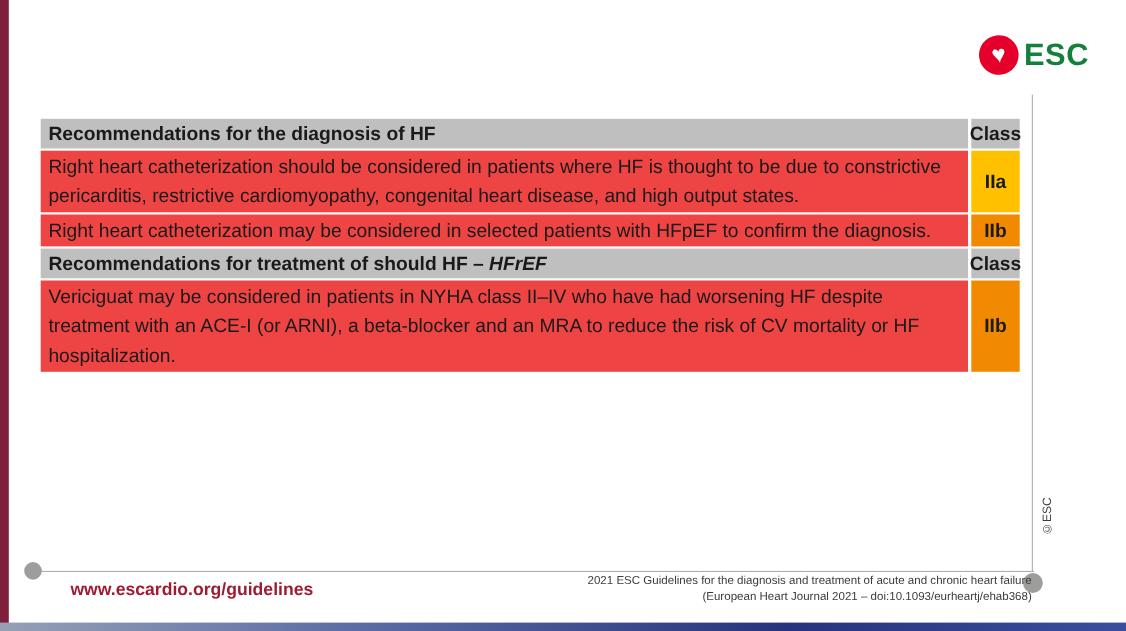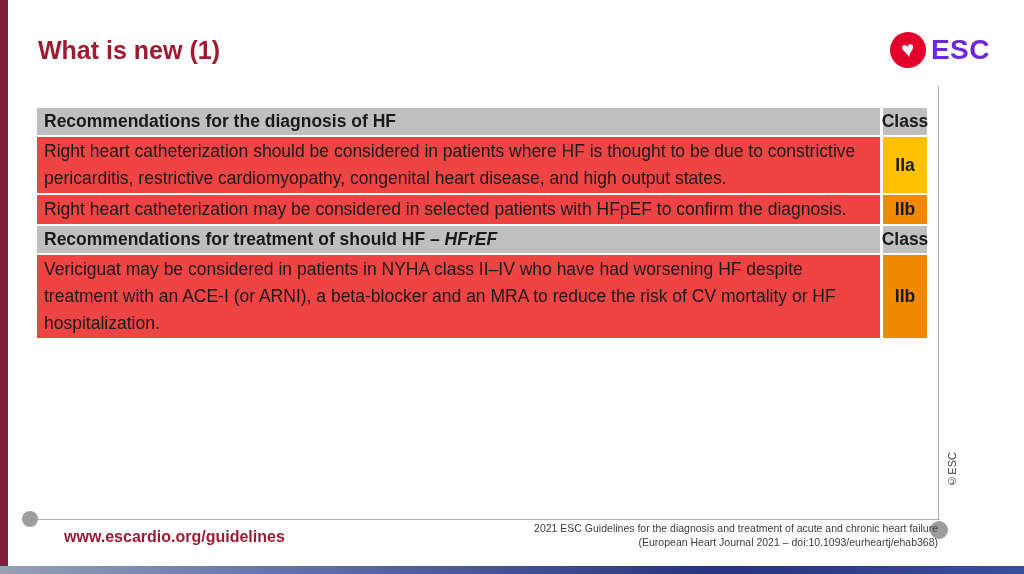--- a/index.html
+++ b/index.html
@@ -10,21 +10,21 @@
   .stripe { position:absolute; left:0; top:0; width:8px; height:574px; background:#7E1F3C; }
 
   .title { position:absolute; left:38px; top:36px; font-size:25px; font-weight:bold; color:#9E1B32; }
 
   .logo { position:absolute; right:34px; top:32px; display:flex; align-items:center; gap:5px; }
   .heart {
     width:36px; height:36px; border-radius:50%; background:#E4002B; color:#ffffff;
     display:flex; align-items:center; justify-content:center; font-size:22px; line-height:1;
     transform:rotate(-8deg);
   }
-  .logo-text { font-size:28px; font-weight:bold; color:#6d28d9; letter-spacing:0.5px; }
+  .logo-text { font-size:28px; font-weight:bold; color:#15803d; letter-spacing:0.5px; }
 
   .rec-table { position:absolute; left:37px; top:108px; width:890px; color:#1a1a1a; }
   .t-row { display:flex; margin-bottom:2px; }
   .cell-text { flex:1; background:#ef4444; padding:1px 7px; font-size:17.5px; line-height:27px; }
   .t-row.header .cell-text { background:#BFBFBF; font-weight:bold; line-height:25px; }
   .cell-class {
     width:44px; margin-left:3px; background:#BFBFBF;
     display:flex; align-items:center; justify-content:center;
     font-weight:bold; font-size:17.5px;
   }
@@ -54,21 +54,20 @@
     background:linear-gradient(90deg, #96A0B5 0%, #5E6FA8 30%, #27337E 70%, #3A4E9F 100%);
   }
 </style>
 </head>
 <body>
 
 <div class="slide">
 
   <div class="stripe"></div>
 
-  <div class="title">What is new (1)</div>
 
   <div class="logo">
     <span class="heart">♥</span>
     <span class="logo-text">ESC</span>
   </div>
 
   <div class="rec-table">
 
     <div class="t-row header">
       <div class="cell-text">

